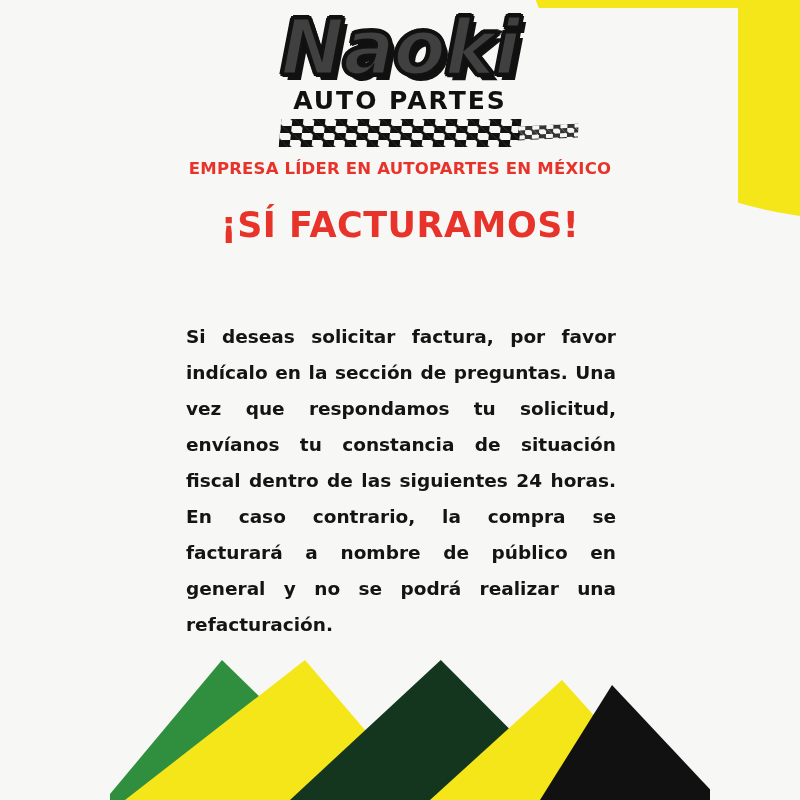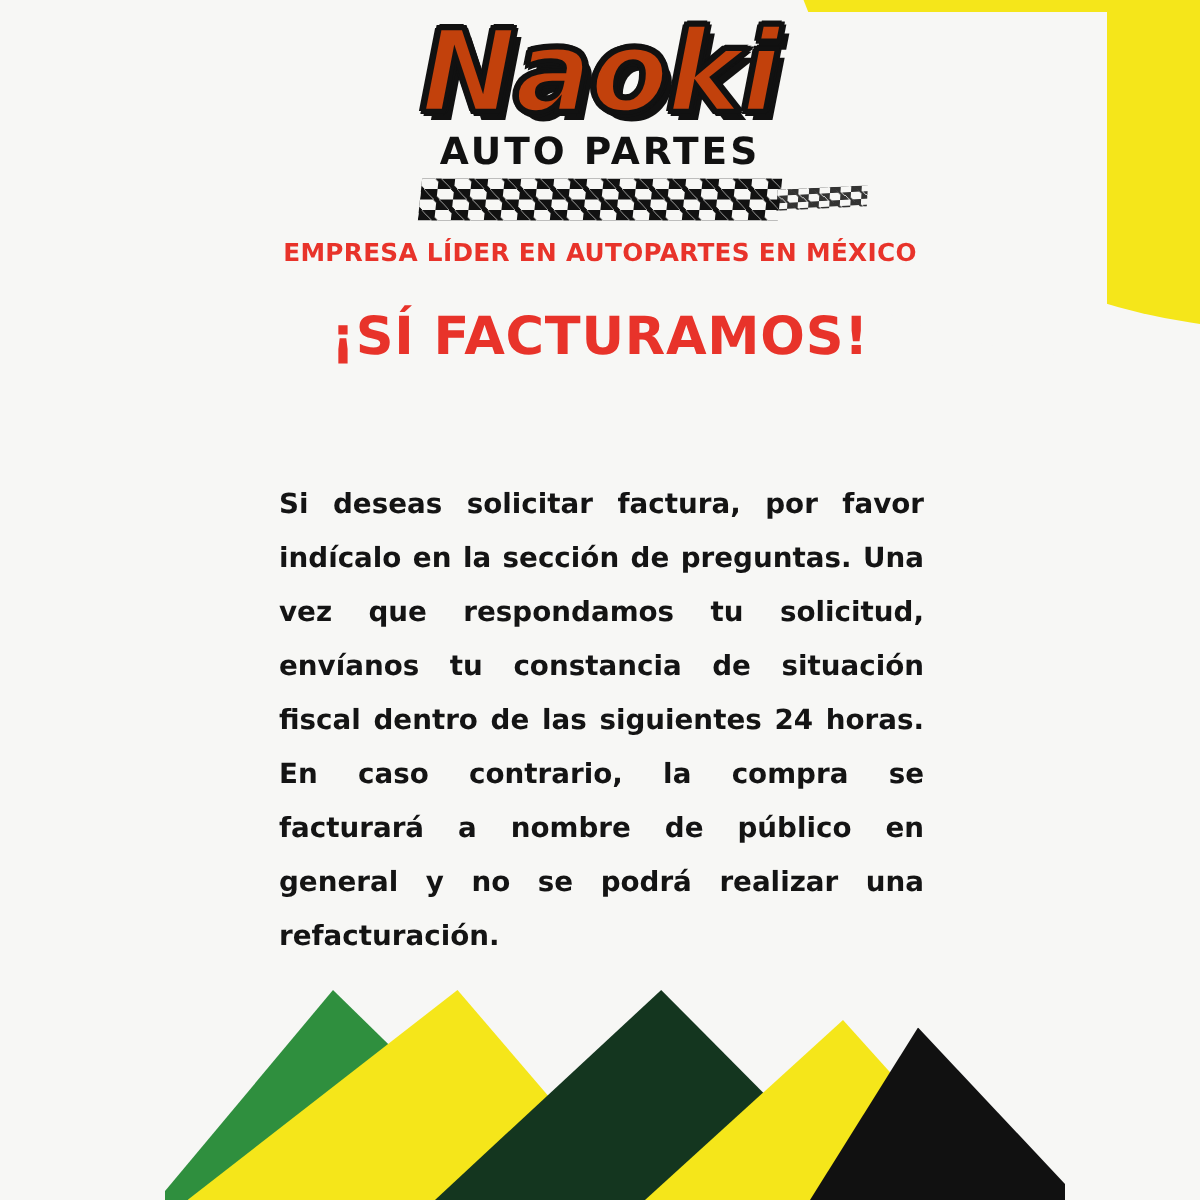--- a/index.html
+++ b/index.html
@@ -121,21 +121,21 @@
     width: 100%;
     padding-top: 6px;
     text-align: center;
   }
   .logo-word {
     font-family: "DejaVu Sans", sans-serif;
     font-weight: bold;
     font-style: italic;
     font-size: 76px;
     line-height: 84px;
-    color: #c2410c;
+    color: #404040;
     letter-spacing: -1px;
     -webkit-text-stroke: 3px #111111;
     text-shadow:
        3px 0 0 #111, -3px 0 0 #111, 0 3px 0 #111, 0 -3px 0 #111,
        2px 2px 0 #111, -2px 2px 0 #111, 2px -2px 0 #111, -2px -2px 0 #111,
        5px 6px 0 #111;
     display: block;
   }
   .logo-sub {
     font-family: "DejaVu Sans", sans-serif;

